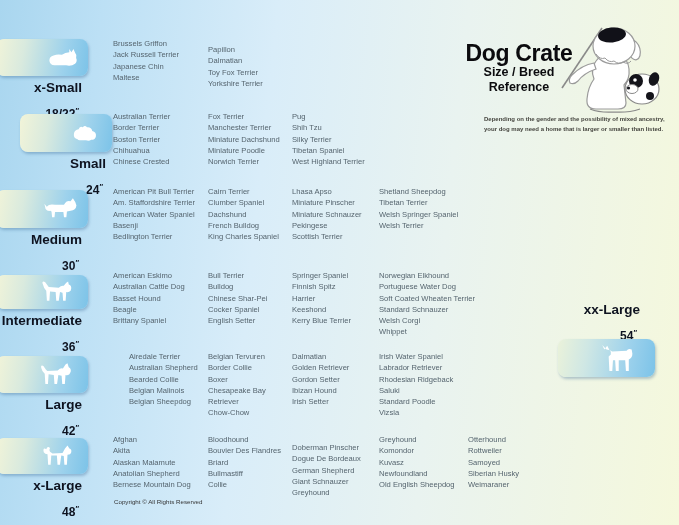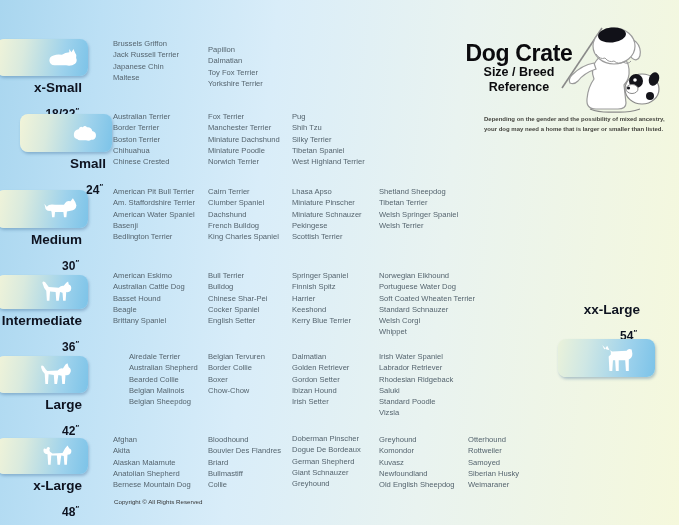--- a/index.html
+++ b/index.html
@@ -202,20 +202,21 @@
         <div class="breed">Airedale Terrier</div>
         <div class="breed">Australian Shepherd</div>
         <div class="breed">Bearded Collie</div>
         <div class="breed">Belgian Malinois</div>
         <div class="breed">Belgian Sheepdog</div>
       </div>
       <div class="col wrap" style="left: 208px; top: 351px;">
         <div class="breed">Belgian Tervuren</div>
         <div class="breed">Border Collie</div>
         <div class="breed">Boxer</div>
+        <div class="breed">Chesapeake Bay Retriever</div>
         <div class="breed">Chow-Chow</div>
       </div>
       <div class="col" style="left: 292px; top: 351px;">
         <div class="breed">Dalmatian</div>
         <div class="breed">Golden Retriever</div>
         <div class="breed">Gordon Setter</div>
         <div class="breed">Ibizan Hound</div>
         <div class="breed">Irish Setter</div>
       </div>
       <div class="col" style="left: 379px; top: 351px;">
@@ -233,21 +234,21 @@
         <div class="breed">Anatolian Shepherd</div>
         <div class="breed">Bernese Mountain Dog</div>
       </div>
       <div class="col" style="left: 208px; top: 434px;">
         <div class="breed">Bloodhound</div>
         <div class="breed">Bouvier Des Flandres</div>
         <div class="breed">Briard</div>
         <div class="breed">Bullmastiff</div>
         <div class="breed">Collie</div>
       </div>
-      <div class="col" style="left: 292px; top: 433px;">
+      <div class="col" style="left: 292px; top: 442px;">
         <div class="breed">Doberman Pinscher</div>
         <div class="breed">Dogue De Bordeaux</div>
         <div class="breed">German Shepherd</div>
         <div class="breed">Giant Schnauzer</div>
         <div class="breed">Greyhound</div>
       </div>
       <div class="col" style="left: 379px; top: 434px;">
         <div class="breed">Greyhound</div>
         <div class="breed">Komondor</div>
         <div class="breed">Kuvasz</div>

